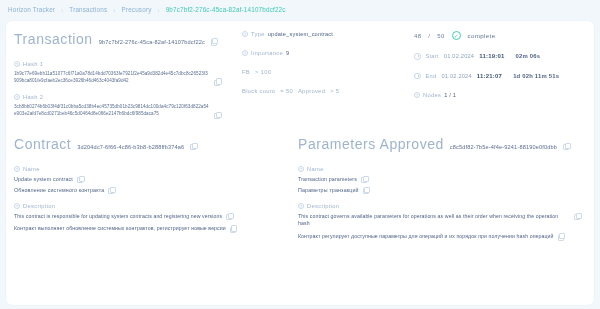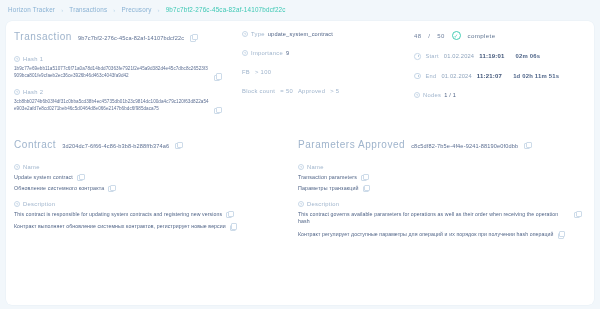--- a/index.html
+++ b/index.html
@@ -44,21 +44,21 @@
   }
   .col { padding: 0 8px; }
   .col.mid { padding-left: 4px; }
   .col.right { padding-left: 4px; }
 
   .title-row {
     display: flex; align-items: baseline; gap: 6px;
     margin-bottom: 14px;
   }
   .sec-title {
-    font-size: 10px; color: #9fb4cc; letter-spacing: .55px;
+    font-size: 14px; color: #9fb4cc; letter-spacing: .55px;
   }
   .hash-inline {
     font-size: 5.6px; color: #5c6f92; letter-spacing: .15px;
   }
 
   .field { margin-bottom: 10px; }
   .field-head {
     display: flex; align-items: center; gap: 3px;
     margin-bottom: 4px;
   }
@@ -124,21 +124,20 @@
   .tdate { font-size: 5.7px; color: #8fa4bd; letter-spacing: .2px; }
   .ttime { font-size: 6px; color: #3f5477; font-weight: bold; letter-spacing: .2px; }
   .tdur { font-size: 5.9px; color: #4e6488; font-weight: bold; letter-spacing: .2px; margin-left: 6px; }
   .tdur.light { font-weight: bold; color: #4e6488; }
 
   
   .bottom {
     display: grid;
     grid-template-columns: 288px 300px;
     padding: 8px 0 0 0;
-    margin-top: 8px;
   }
   .panel { padding: 0 8px; }
   .panel.right { padding-left: 4px; }
 
   .row-val {
     display: flex; align-items: center; gap: 4px;
     margin-bottom: 5px;
   }
   .val-en { font-size: 5.3px; color: #4f6386; letter-spacing: .15px; }
   .val-ru { font-size: 5.3px; color: #4f6386; letter-spacing: .15px; }

